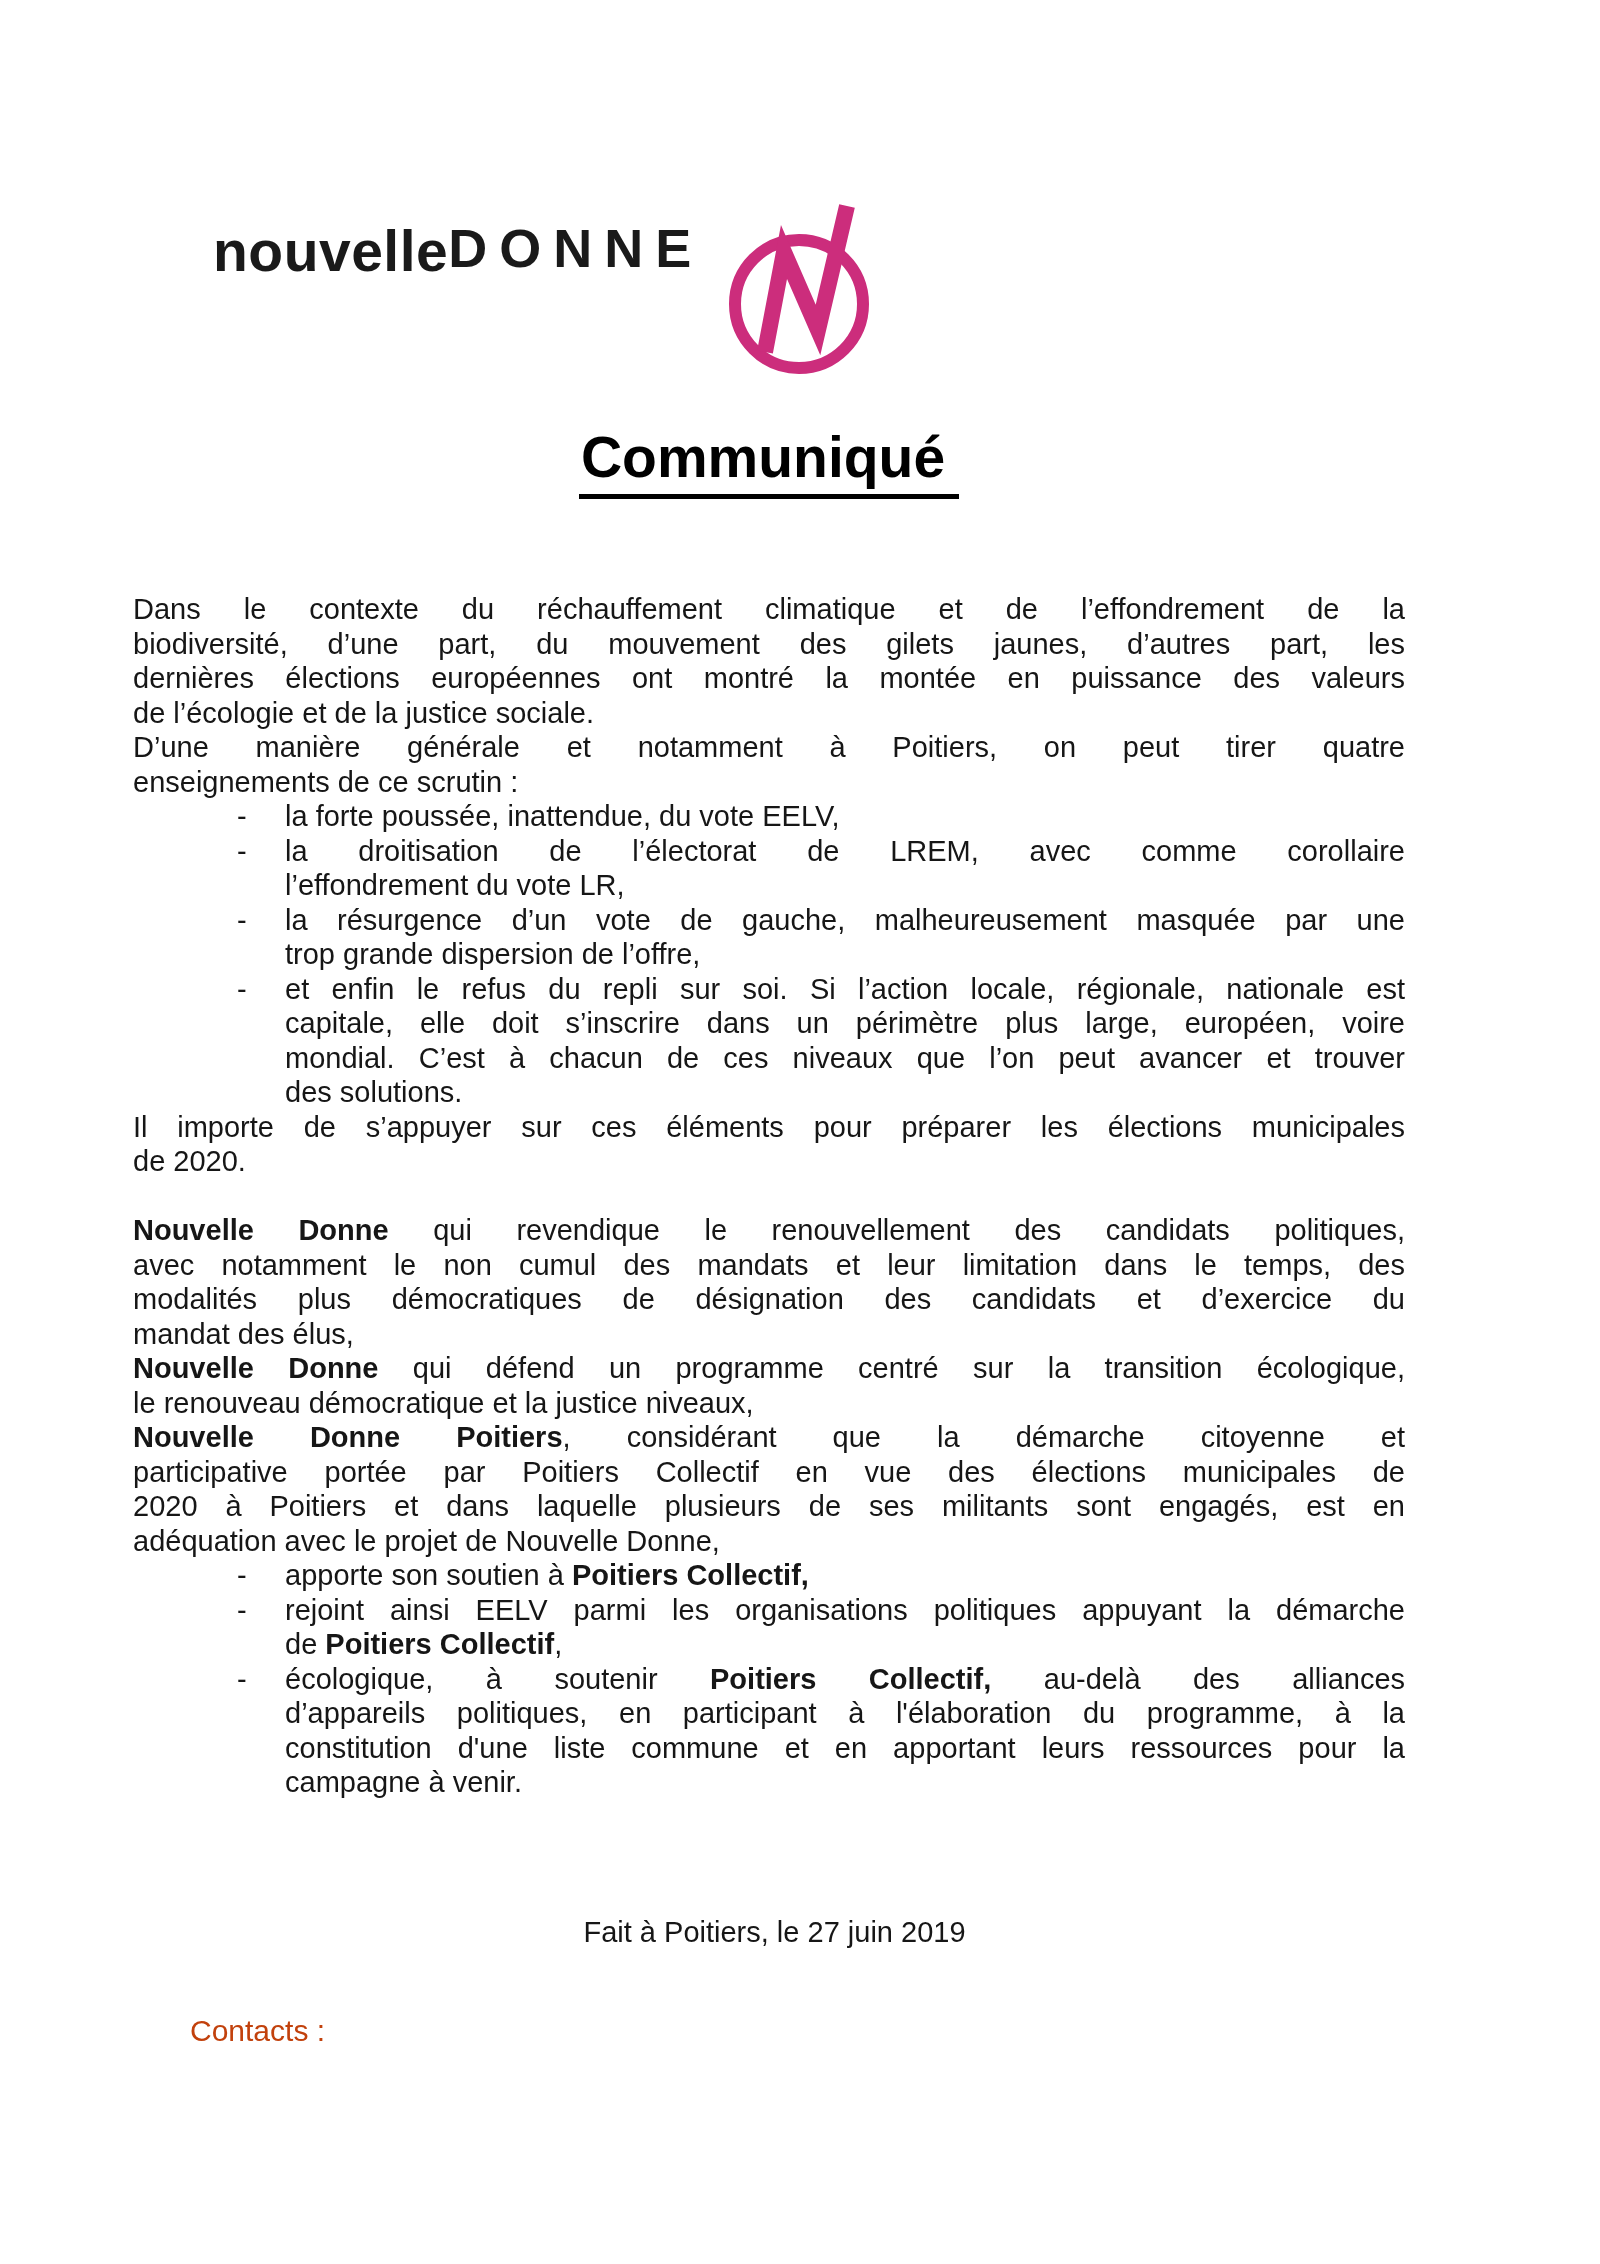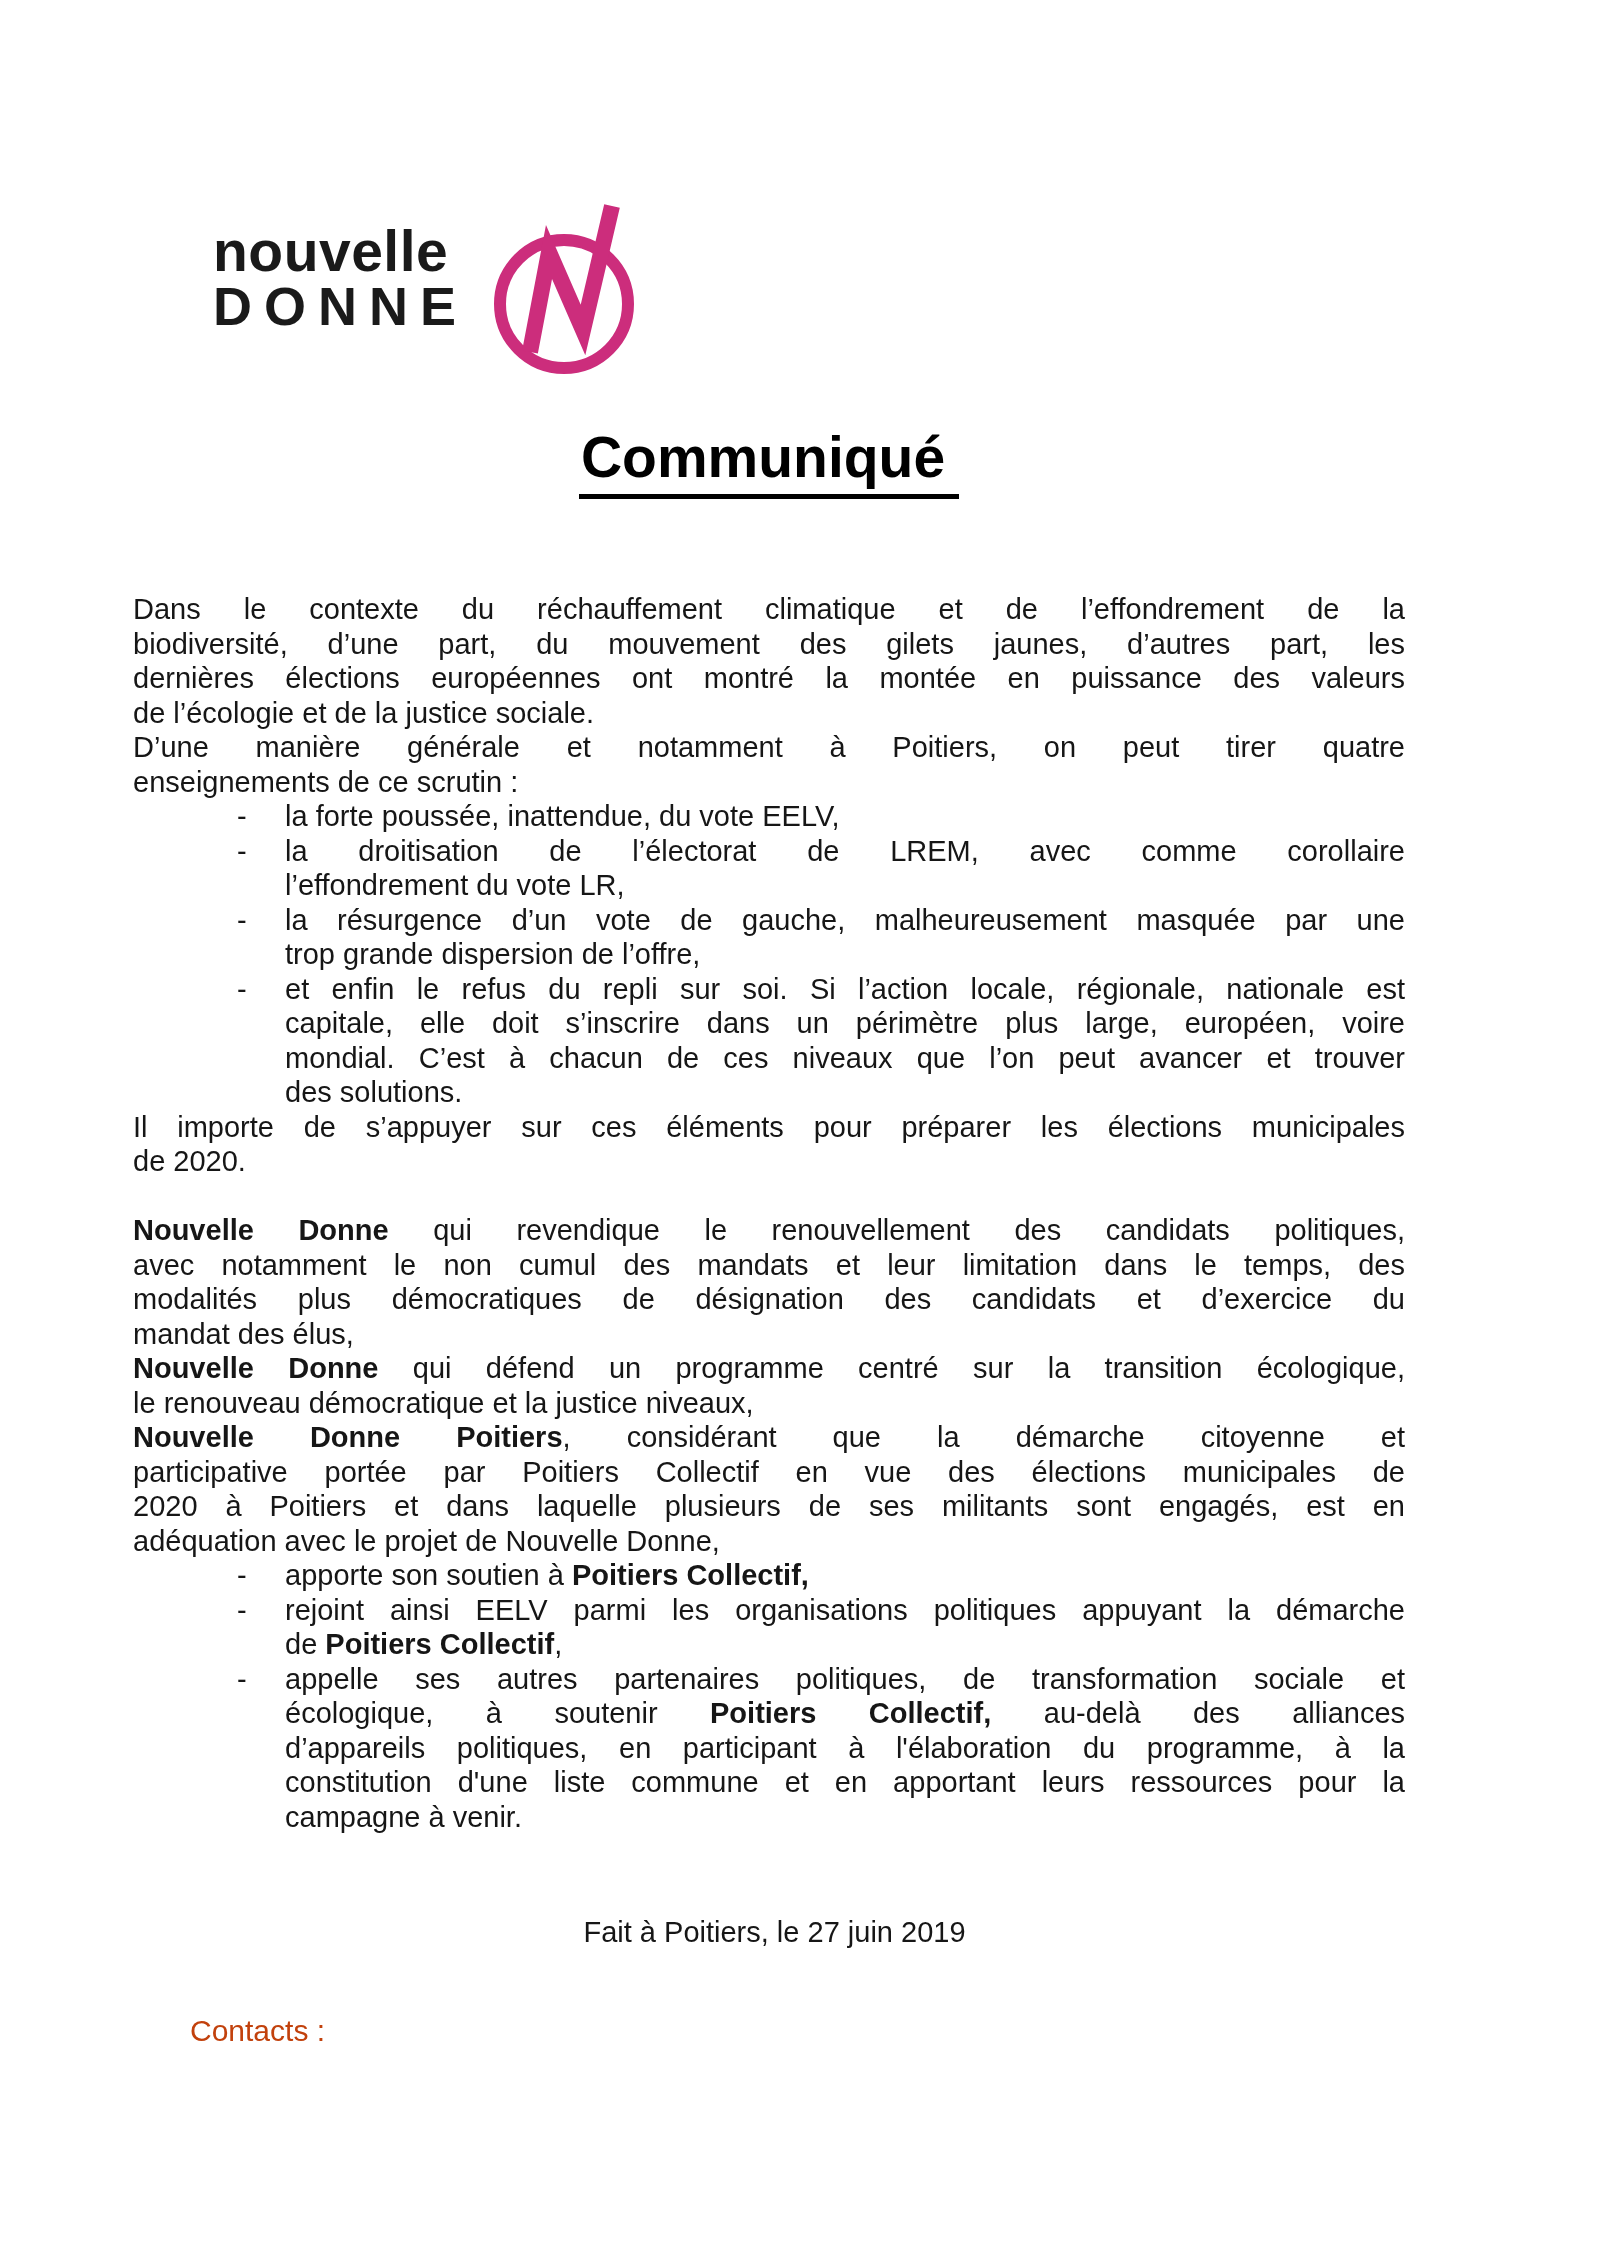--- a/index.html
+++ b/index.html
@@ -6,21 +6,21 @@
   body {
     width: 1600px; height: 2264px;
     background: #ffffff;
     font-family: "Liberation Sans", sans-serif;
     color: #1a1a1a;
   }
   .page { position: relative; width: 1600px; height: 2264px; background: #ffffff; overflow: hidden; }
 
   
   .logo { position: absolute; left: 213px; top: 208px; display: flex; align-items: flex-start; }
-  .logo-words { display: flex; flex-direction: column; padding-top: 14px; }
+  .logo-words { display: flex; flex-direction: row; padding-top: 14px; }
   .logo-top {
     font-size: 57px; font-weight: 700; line-height: 58px; letter-spacing: 0.5px;
   }
   .logo-bottom {
     font-size: 54px; font-weight: 700; line-height: 56px; letter-spacing: 12px; margin-top: -2px;
   }
   .logo-icon { margin-left: 22px; margin-top: -10px; }
 
   
   .title {
@@ -129,21 +129,20 @@
         <span class="marker">-</span>
         <div class="line"><span>apporte son soutien à </span><span class="b">Poitiers Collectif,</span></div>
       </div>
       <div class="li-block">
         <span class="marker">-</span>
         <div class="line j"><span>rejoint ainsi EELV parmi les organisations politiques appuyant la démarche</span></div>
         <div class="line"><span>de </span><span class="b">Poitiers Collectif</span><span>,</span></div>
       </div>
       <div class="li-block">
         <span class="marker">-</span>
-        <div class="line j"><span>appelle ses autres partenaires politiques, de transformation sociale et</span></div>
         <div class="line j"><span>écologique, à soutenir </span><span class="b">Poitiers Collectif,</span><span> au-delà des alliances</span></div>
         <div class="line j"><span>d’appareils politiques, en participant à l'élaboration du programme, à la</span></div>
         <div class="line j"><span>constitution d'une liste commune et en apportant leurs ressources pour la</span></div>
         <div class="line"><span>campagne à venir.</span></div>
       </div>
     </div>
 
   <div class="date-line">Fait à Poitiers, le 27 juin 2019</div>
   <div class="contacts">Contacts :</div>
 

